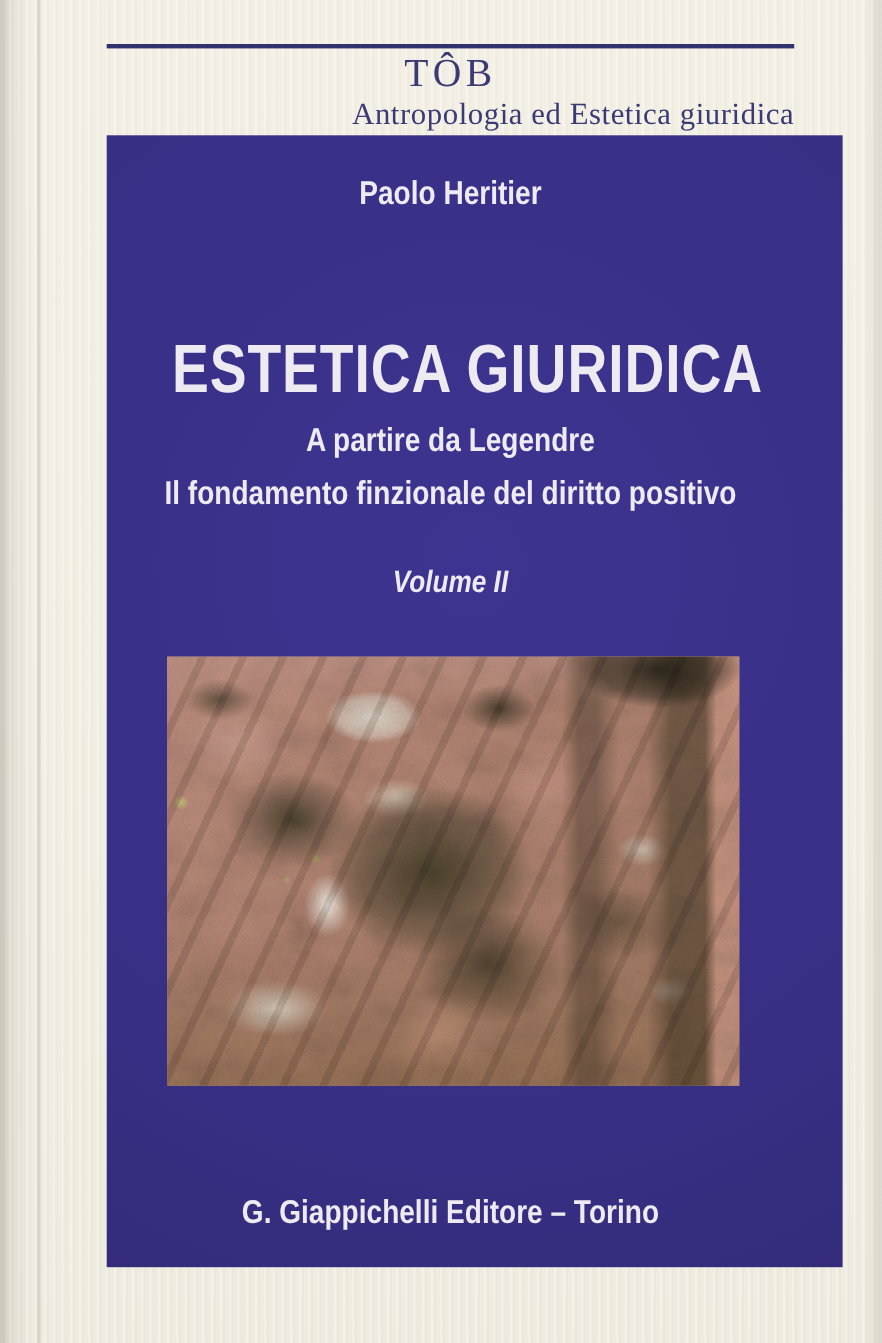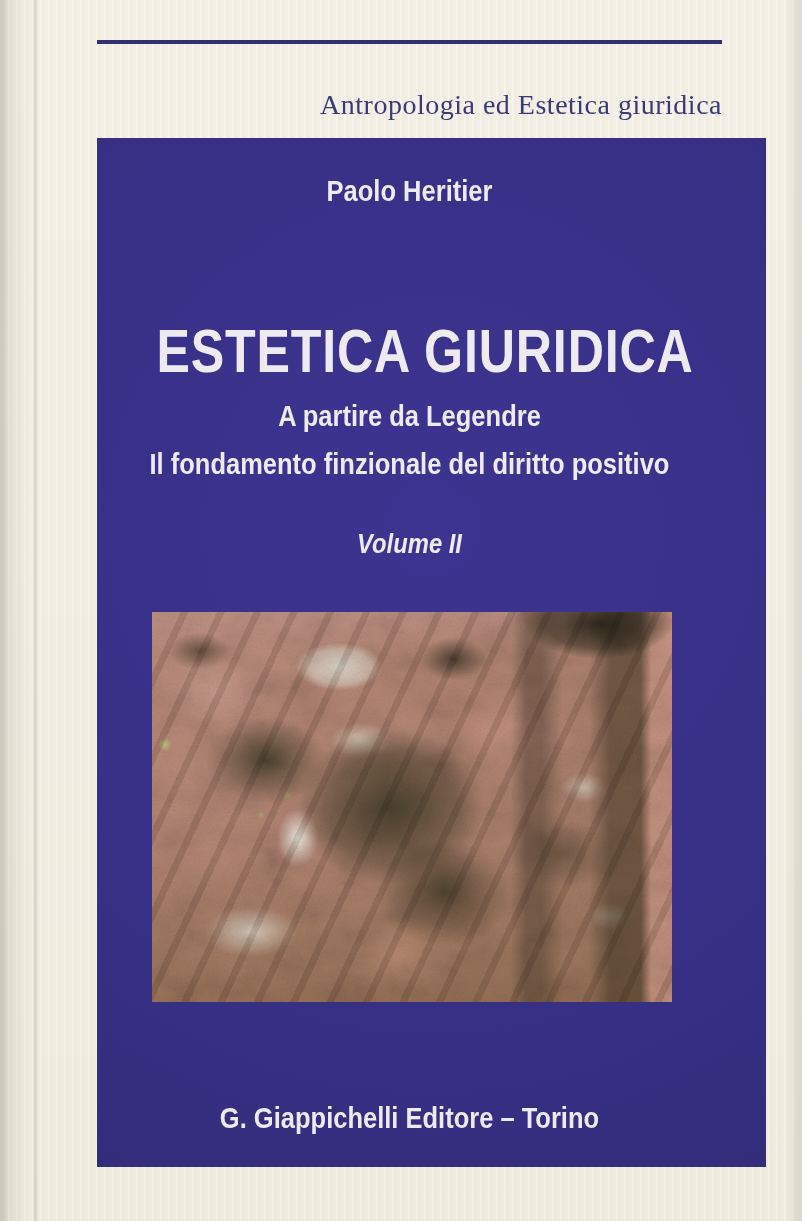--- a/index.html
+++ b/index.html
@@ -36,21 +36,21 @@
     position: absolute; left: 97px; top: 90px; width: 625px;
     text-align: right;
     font-family: "Liberation Serif", serif;
     font-size: 28px; line-height: 1.1;
     letter-spacing: 0.5px;
     color: #3a3a74;
   }
 
   
   .panel {
-    position: absolute; left: 97px; top: 138px;
+    position: absolute; left: 97px; top: 123px;
     width: 669px; height: 1029px;
     background: radial-gradient(ellipse 120% 80% at 50% 38%, #3c3490 0%, #383086 55%, #322b77 100%);
   }
 
   .cover-text {
     position: absolute; left: 0; width: 625px;
     text-align: center;
     color: #edeaf2;
     font-weight: bold;
     line-height: 1.05;
@@ -114,20 +114,21 @@
   .photo svg { position: absolute; inset: 0; width: 100%; height: 100%; display: block; }
   .grain-blotch { mix-blend-mode: multiply; opacity: .42; }
   .grain-fine   { mix-blend-mode: multiply; opacity: .20; }
 </style>
 </head>
 <body>
 
 <div class="page">
 
   <div class="top-rule"></div>
+  <div class="series-title">TÔB</div>
   <div class="series-subtitle">Antropologia ed Estetica giuridica</div>
 
   <div class="panel">
 
     <div class="cover-text author">Paolo Heritier</div>
 
     <div class="cover-text title">ESTETICA GIURIDICA</div>
 
     <div class="cover-text sub1">A partire da Legendre</div>
 

